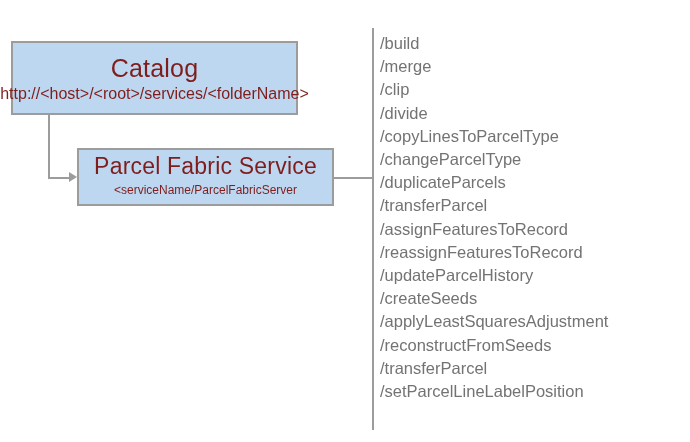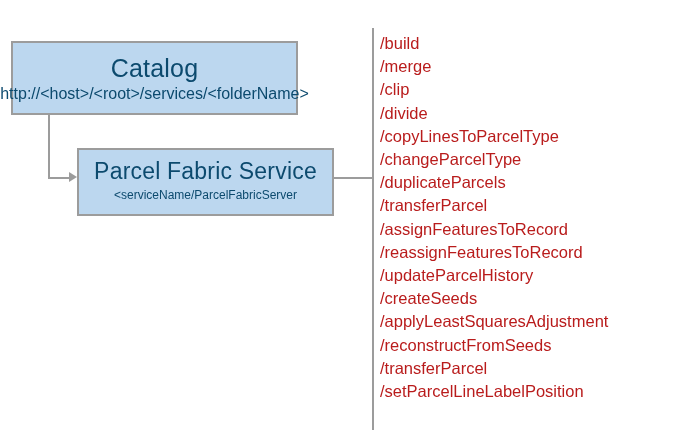--- a/index.html
+++ b/index.html
@@ -22,21 +22,21 @@
   
   .node {
     position: absolute;
     box-sizing: border-box;
     background: #bcd7ef;
     border: 2px solid #9c9c9c;
     display: flex;
     flex-direction: column;
     align-items: center;
     justify-content: center;
-    color: #0c4a6e;
+    color: #7f1d1d;
   }
   .node-title {
     font-size: 25px;
     line-height: 30px;
     font-weight: normal;
     letter-spacing: 0.2px;
     white-space: nowrap;
   }
   .node-subtitle {
     font-size: 16px;
@@ -50,21 +50,21 @@
     top: 41px;
     width: 287px;
     height: 74px;
   }
   #catalog-node .node-title { margin-top: -2px; }
 
   #service-node {
     left: 77px;
     top: 148px;
     width: 257px;
-    height: 68px;
+    height: 58px;
   }
   #service-node .node-title {
     font-size: 23px;
     line-height: 27px;
     margin-top: -2px;
   }
   #service-node .node-subtitle { font-size: 12px; }
 
   
   .conn {
@@ -118,21 +118,21 @@
     left: 380px;
     top: 32px;
     width: 306px;
     margin: 0;
     padding: 0;
     list-style: none;
   }
   #ops-list li {
     font-size: 16.5px;
     line-height: 23.2px;
-    color: #b91c1c;
+    color: #737373;
     white-space: nowrap;
   }
 </style>
 </head>
 <body>
 
 <div id="diagram">
 
   <div class="node" id="catalog-node">
     <div class="node-title">Catalog</div>

